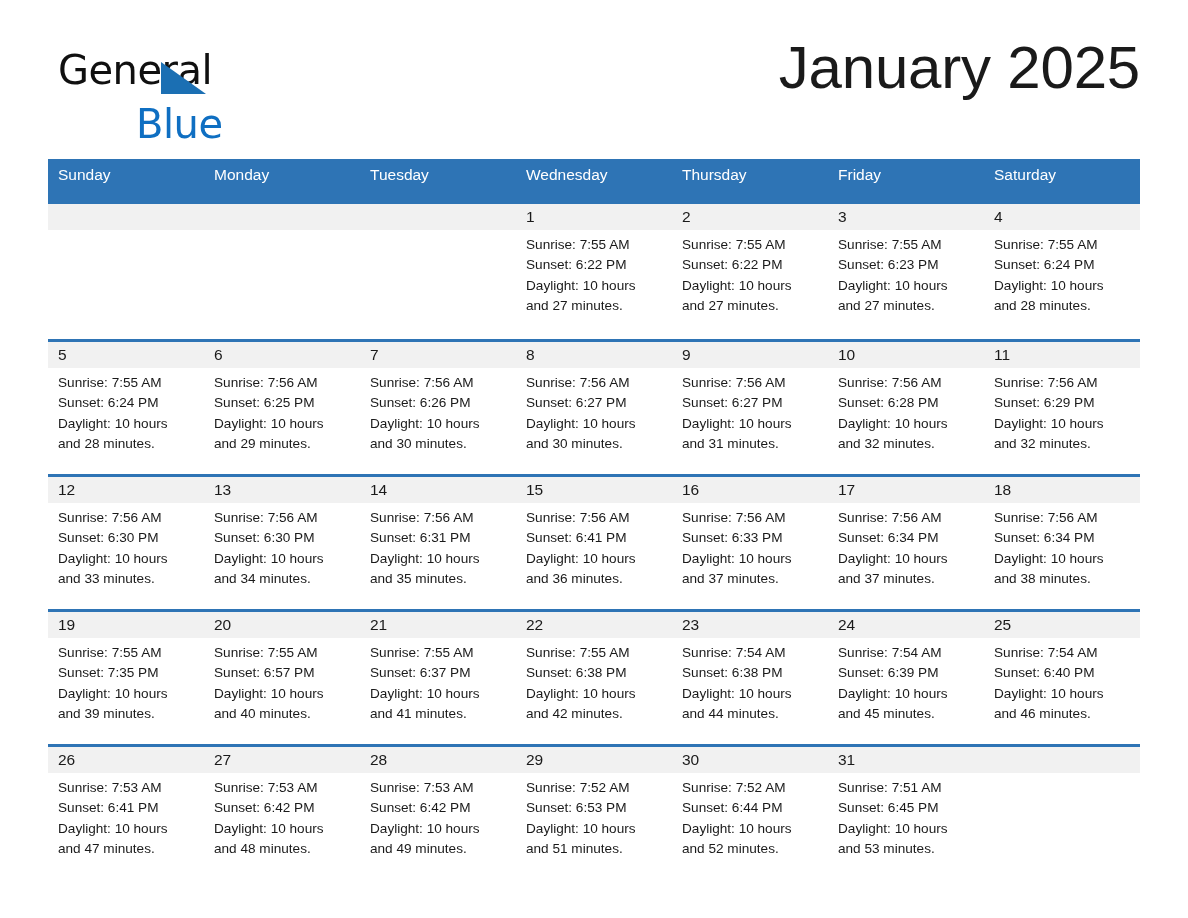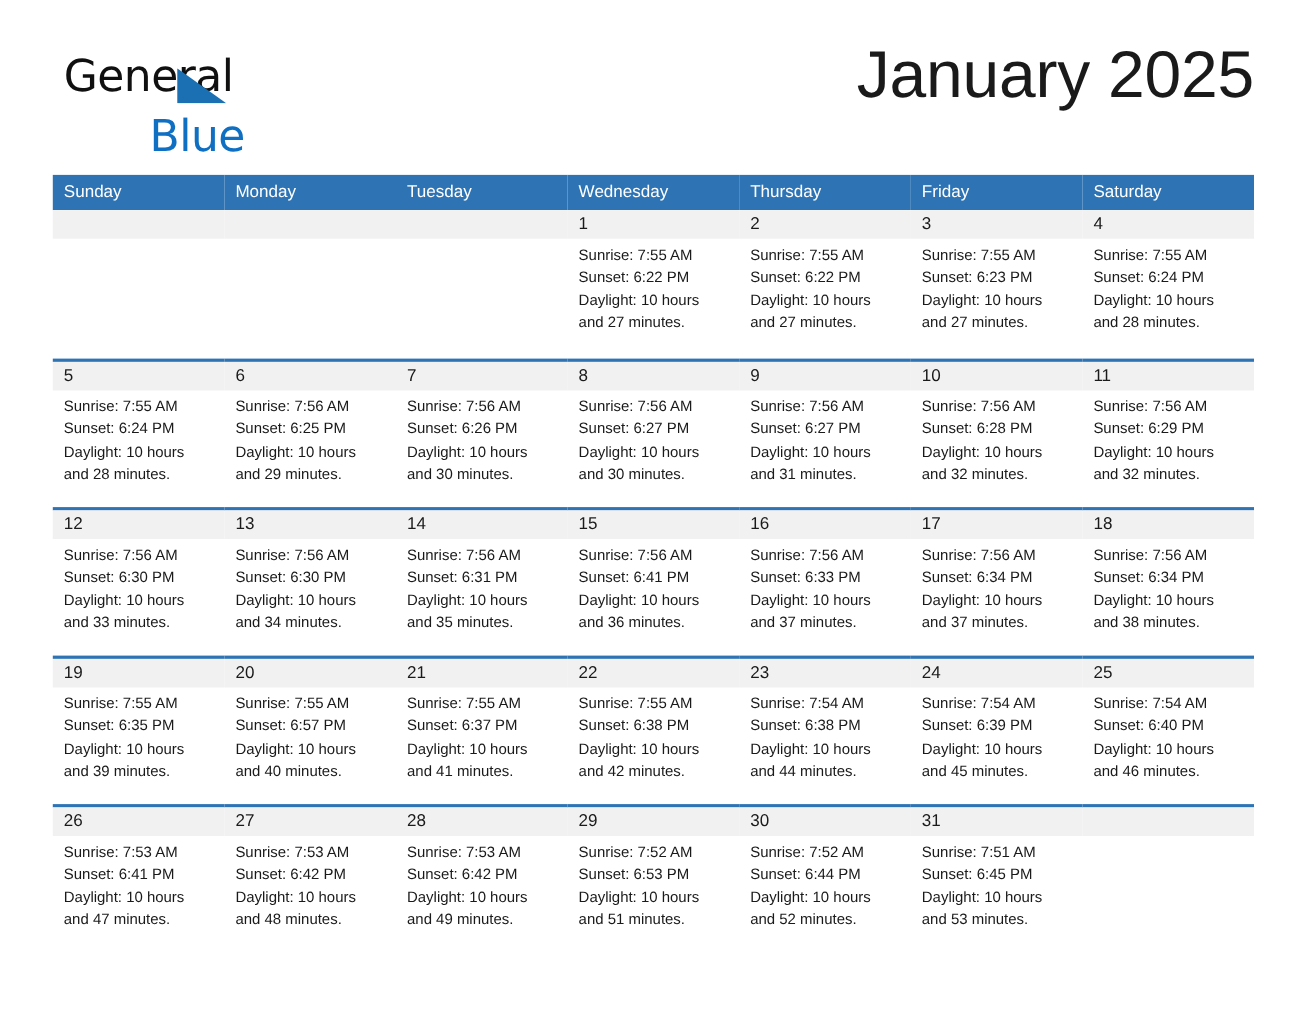--- a/index.html
+++ b/index.html
@@ -97,21 +97,21 @@
     border-collapse: collapse;
     table-layout: fixed;
   }
   .calendar th {
     background: #2e74b5;
     color: #ffffff;
     font-weight: 400;
     font-size: 15.5px;
     line-height: 20px;
     text-align: left;
-    padding: 6px 0 6px 10px;
+    padding: 6px 0 19px 10px;
     height: 20px;
     border: 0;
   }
   .calendar td {
     vertical-align: top;
     padding: 0;
     border: 0;
     width: 156px;
     height: 135px;
     background: #ffffff;
@@ -419,21 +419,21 @@
             </div>
           </td>
       </tr>
 
       <tr class="week">
         <td>
             <div class="cell">
               <div class="daynum-band"><span class="daynum">19</span></div>
               <div class="cell-body">
                 <div>Sunrise: 7:55 AM</div>
-                <div>Sunset: 6:35 PM</div>
+                <div>Sunset: 7:35 PM</div>
                 <div>Daylight: 10 hours</div>
                 <div>and 39 minutes.</div>
               </div>
             </div>
           </td>
         <td>
             <div class="cell">
               <div class="daynum-band"><span class="daynum">20</span></div>
               <div class="cell-body">
                 <div>Sunrise: 7:55 AM</div>

